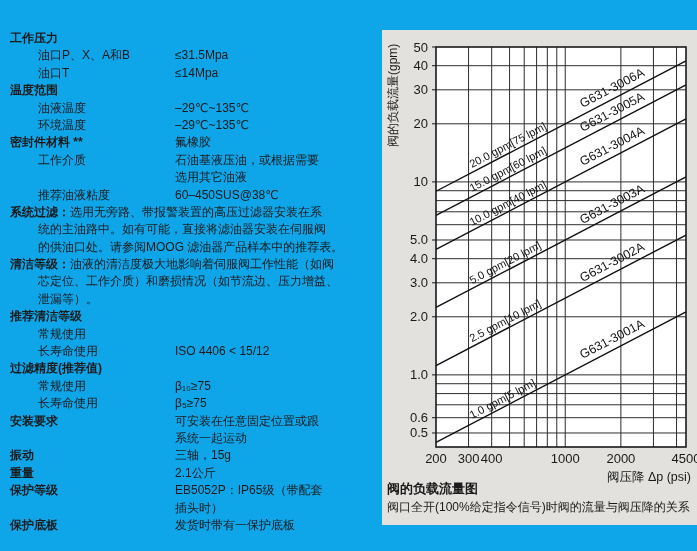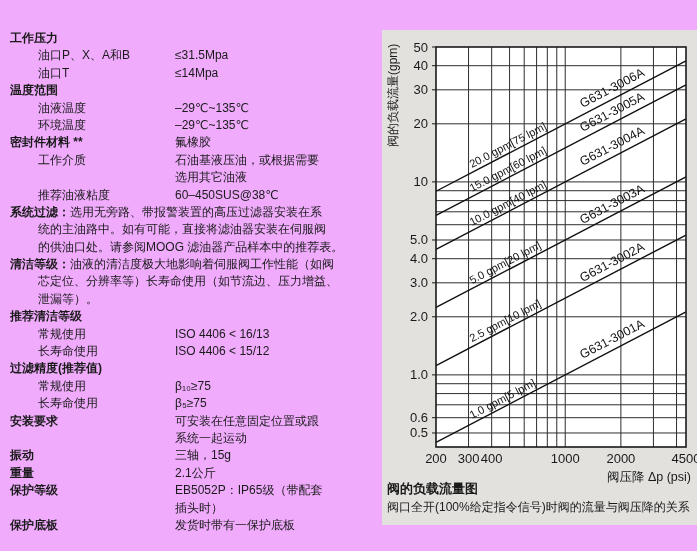--- a/index.html
+++ b/index.html
@@ -1,16 +1,16 @@
 <!DOCTYPE html>
 <html><head>
 <meta charset="utf-8">
 <style>
   html,body{margin:0;padding:0;}
-  .page{position:relative;width:697px;height:551px;background:#f0abfc;overflow:hidden;
+  .page{position:relative;width:697px;height:551px;background:#0ea5e9;overflow:hidden;
         font-family:"Liberation Sans","DejaVu Sans",sans-serif;color:#1a1a1a;}
   
   .specs{position:absolute;left:10px;top:30px;width:336px;font-size:12px;}
   .row{position:relative;height:17.4px;line-height:17.4px;white-space:nowrap;}
   .row.header .label,.row.hitem .label{font-weight:bold;}
   .row.item .label{padding-left:28px;display:inline-block;}
   .row .value{position:absolute;left:165px;top:0;}
   .row.para .lead{font-weight:bold;}
   .row.paracont{padding-left:28px;}
   .spec-footnote{position:absolute;left:10px;top:533px;font-size:9.5px;font-weight:bold;}
@@ -40,24 +40,24 @@
       <div class="row hitem"><span class="label">密封件材料 **</span><span class="value">氟橡胶</span></div>
       <div class="row item"><span class="label">工作介质</span><span class="value">石油基液压油，或根据需要</span></div>
       <div class="row cont">
         <span class="value">选用其它油液</span>
       </div>
       <div class="row item"><span class="label">推荐油液粘度</span><span class="value">60–450SUS@38℃</span></div>
       <div class="row para"><span class="lead">系统过滤：</span><span>选用无旁路、带报警装置的高压过滤器安装在系</span></div>
       <div class="row paracont">统的主油路中。如有可能，直接将滤油器安装在伺服阀</div>
       <div class="row paracont">的供油口处。请参阅MOOG 滤油器产品样本中的推荐表。</div>
       <div class="row para"><span class="lead">清洁等级：</span><span>油液的清洁度极大地影响着伺服阀工作性能（如阀</span></div>
-      <div class="row paracont">芯定位、分辨率等）长寿命使用（如节流边、压力增益、</div>
+      <div class="row paracont">芯定位、工作介质）和磨损情况（如节流边、压力增益、</div>
       <div class="row paracont">泄漏等）。</div>
       <div class="row header"><span class="label">推荐清洁等级</span></div>
-      <div class="row item"><span class="label">常规使用</span><span class="value">ISO 4406 &lt; 16/13</span></div>
+      <div class="row item"><span class="label">常规使用</span></div>
       <div class="row item"><span class="label">长寿命使用</span><span class="value">ISO 4406 &lt; 15/12</span></div>
       <div class="row header"><span class="label">过滤精度(推荐值)</span></div>
       <div class="row item"><span class="label">常规使用</span><span class="value">β₁₀≥75</span></div>
       <div class="row item"><span class="label">长寿命使用</span><span class="value">β₅≥75</span></div>
       <div class="row hitem"><span class="label">安装要求</span><span class="value">可安装在任意固定位置或跟</span></div>
       <div class="row cont">
         <span class="value">系统一起运动</span>
       </div>
       <div class="row hitem"><span class="label">振动</span><span class="value">三轴，15g</span></div>
       <div class="row hitem"><span class="label">重量</span><span class="value">2.1公斤</span></div>

